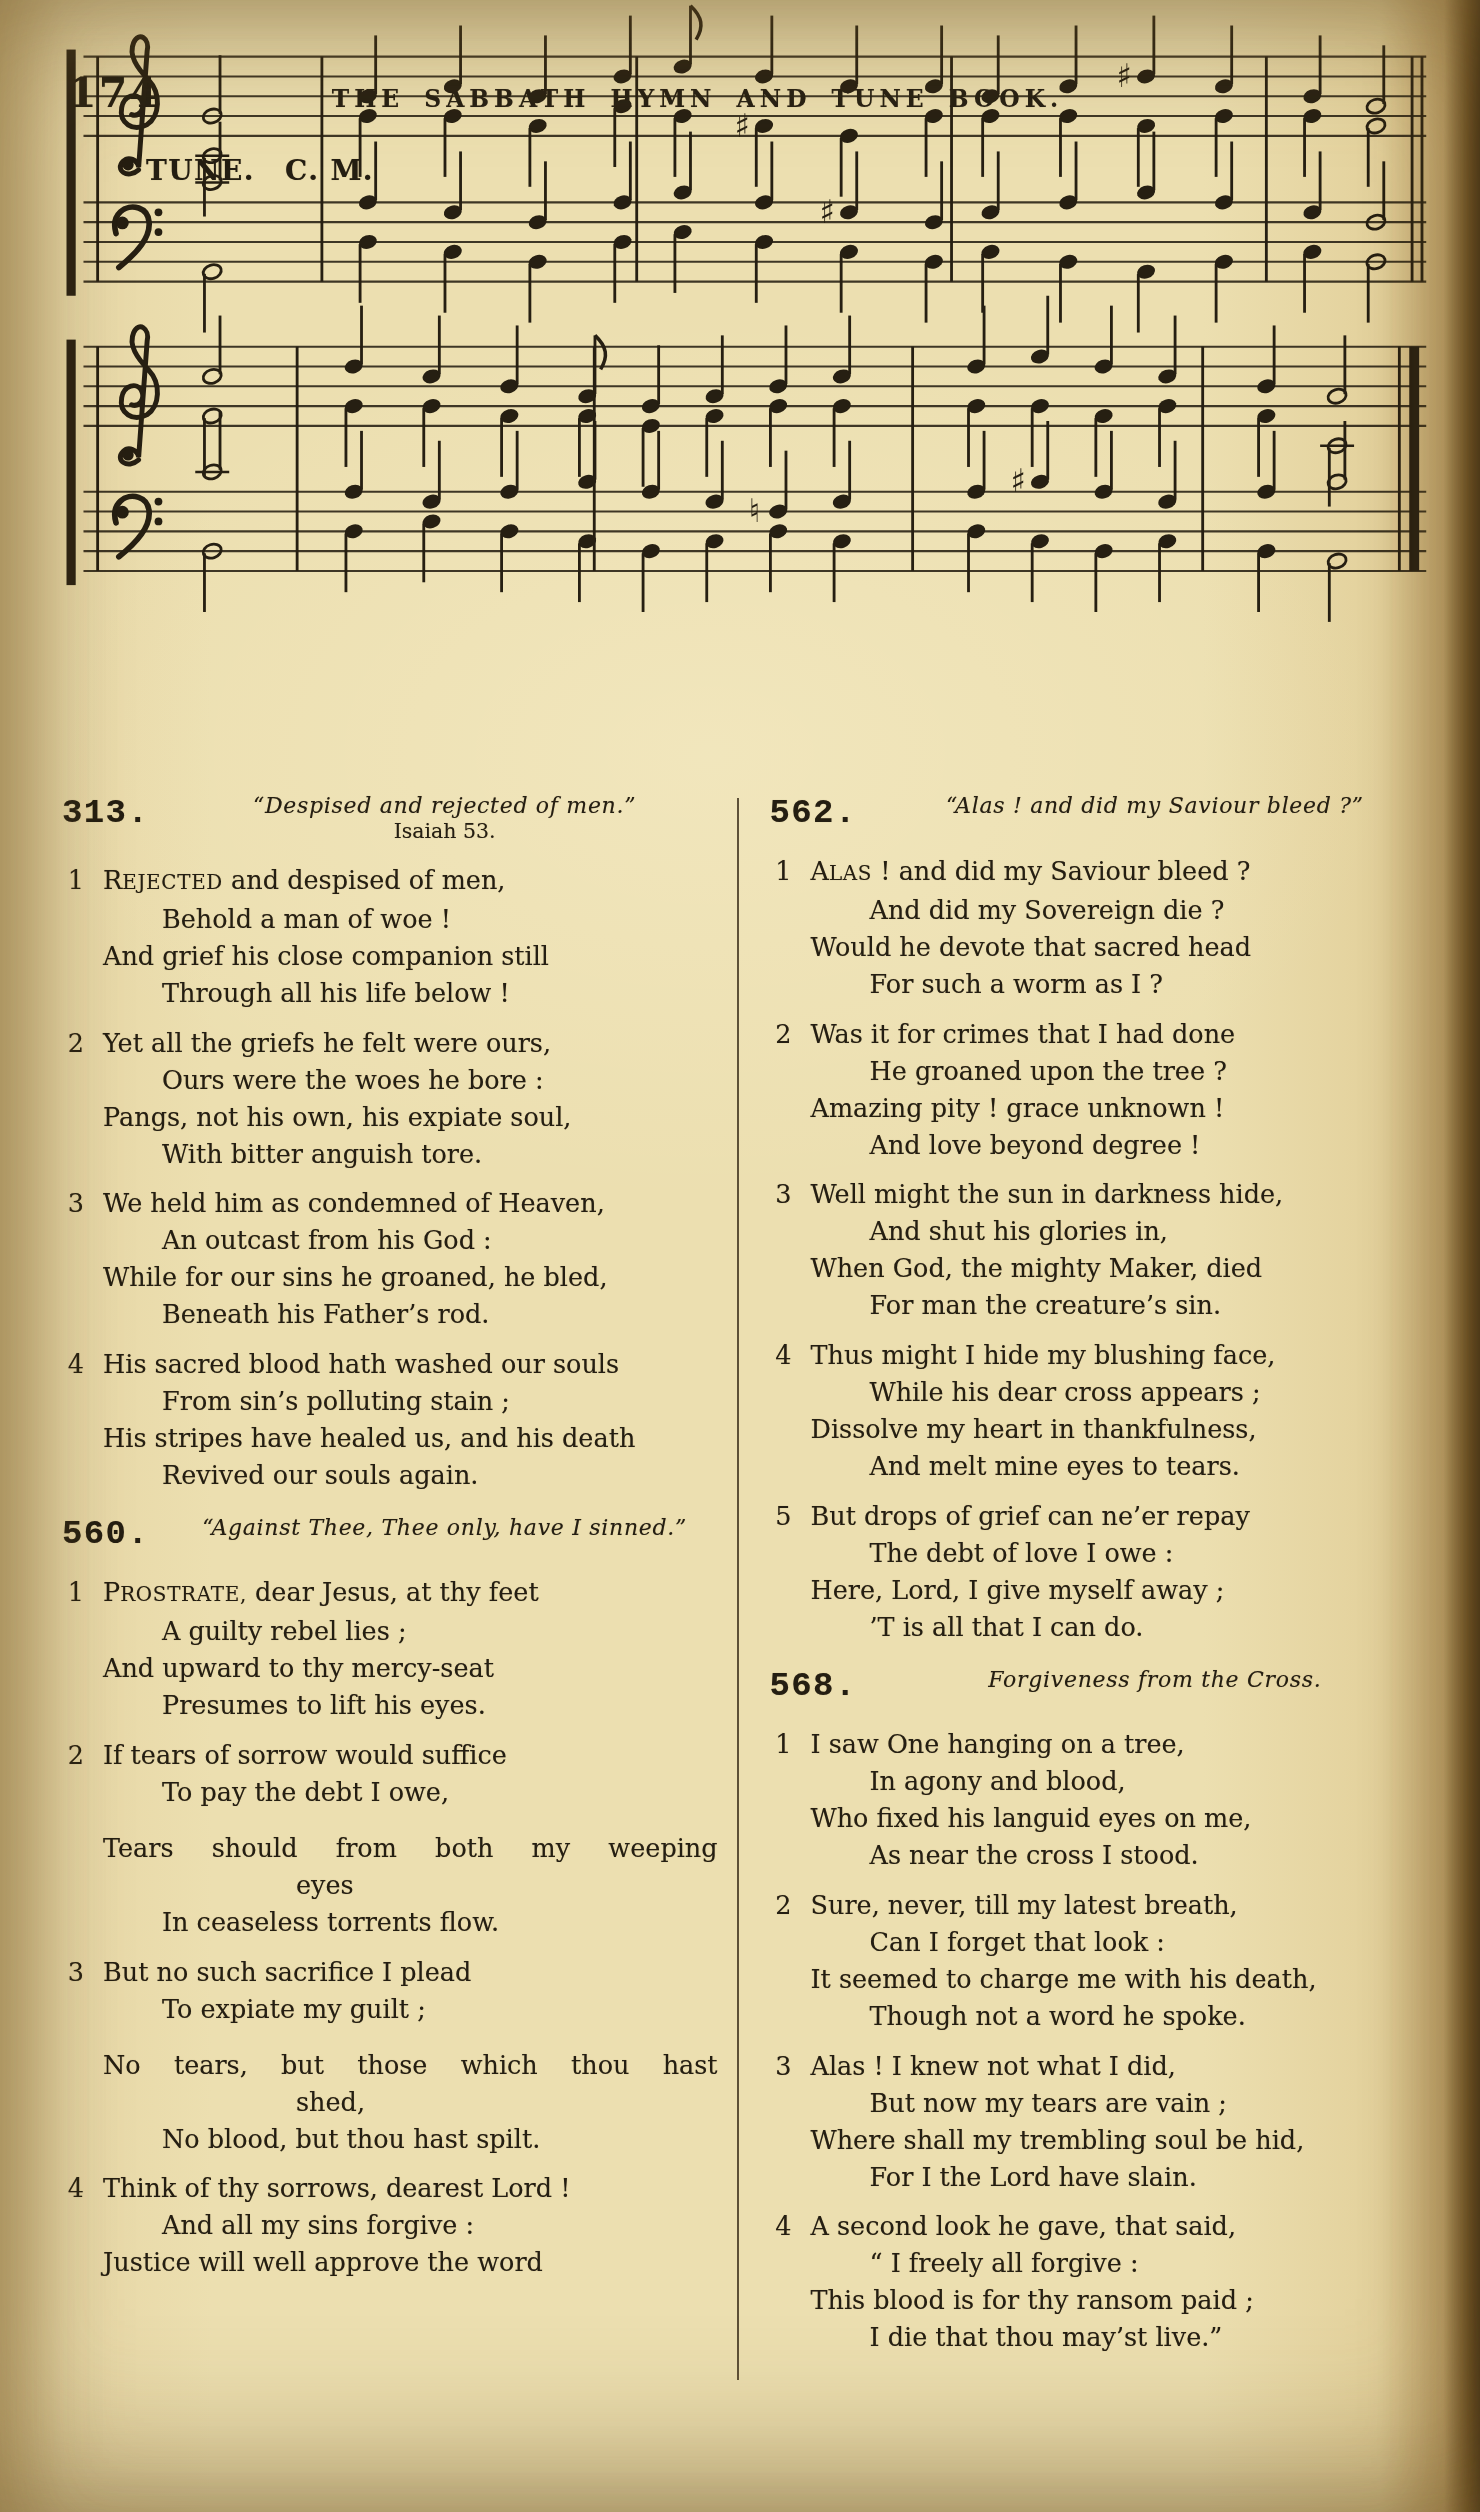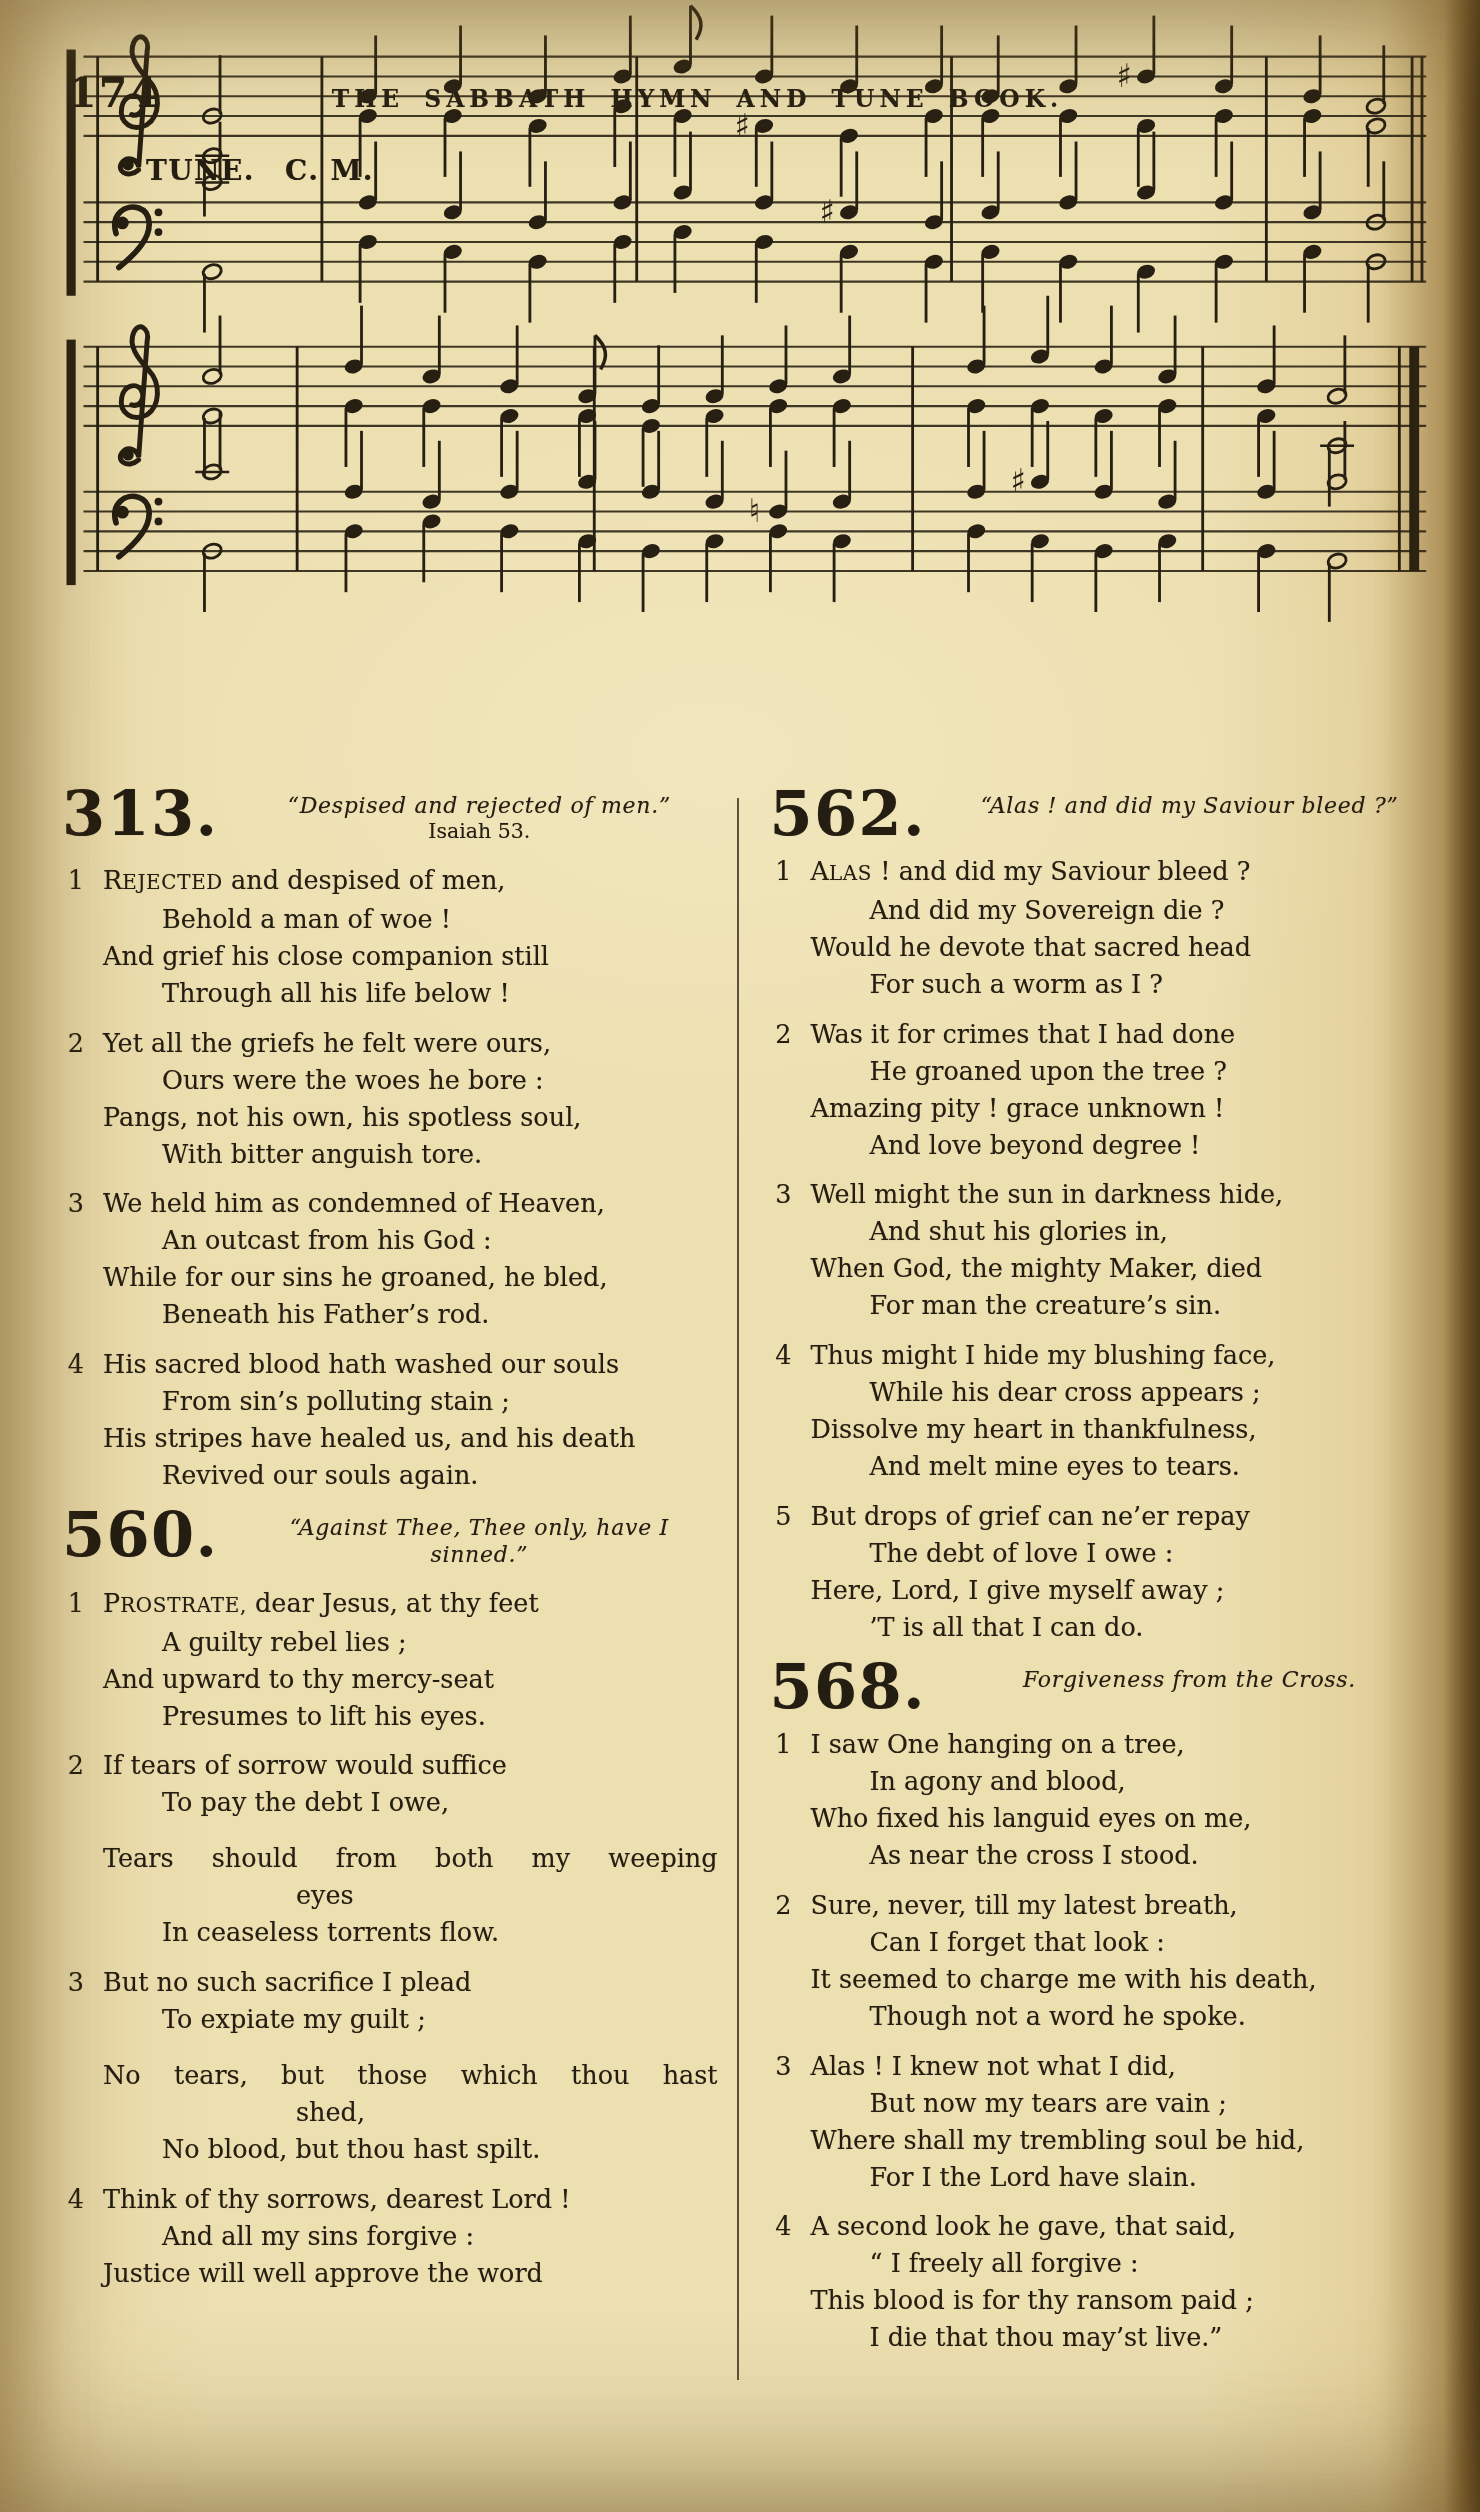--- a/index.html
+++ b/index.html
@@ -50,22 +50,22 @@
     display:flex;align-items:stretch;
   }
   .col{position:relative;}
   .col-left{width:657px;padding-right:18.4px;}
   .col-divider{width:2.1px;background:rgba(52,40,20,.78);margin-top:7px;margin-bottom:33px;}
   .col-right{flex:1;padding-left:30px;}
 
   .hymn{margin-bottom:18.4px;}
   .hymn-head{display:flex;align-items:flex-start;margin-bottom:17px;}
   .hymn-num{
-    font-size:62px;line-height:45px;font-weight:700;letter-spacing:1.4px;
-    flex:0 0 auto;margin-right:21px;
+    font-size:34px;line-height:45px;font-weight:700;letter-spacing:1.4px;
+    flex:0 0 auto;margin-right:21px;font-family:Liberation Mono, monospace;
   }
   .hq{flex:1;display:flex;flex-direction:column;align-items:center;padding-top:1.4px;}
   .hymn-quote{
     font-size:22px;line-height:27px;letter-spacing:0.7px;
     text-align:center;
   }
   .hymn-ref{font-size:20.5px;line-height:25.5px;text-align:center;}
 
   .verse{position:relative;margin-bottom:12.7px;}
   .vnum{
@@ -416,21 +416,21 @@
             <span class="vnum">1</span>
             <span class="vline i0">R<span class="screst">EJECTED</span> and despised of men,</span>
             <span class="vline i1">Behold a man of woe !</span>
             <span class="vline i0">And grief his close companion still</span>
             <span class="vline i1">Through all his life below !</span>
           </div>
           <div class="verse">
             <span class="vnum">2</span>
             <span class="vline i0">Yet all the griefs he felt were ours,</span>
             <span class="vline i1">Ours were the woes he bore :</span>
-            <span class="vline i0">Pangs, not his own, his spotless soul,</span>
+            <span class="vline i0">Pangs, not his own, his expiate soul,</span>
             <span class="vline i1">With bitter anguish tore.</span>
           </div>
           <div class="verse">
             <span class="vnum">3</span>
             <span class="vline i0">We held him as condemned of Heaven,</span>
             <span class="vline i1">An outcast from his God :</span>
             <span class="vline i0">While for our sins he groaned, he bled,</span>
             <span class="vline i1">Beneath his Father’s rod.</span>
           </div>
           <div class="verse">

